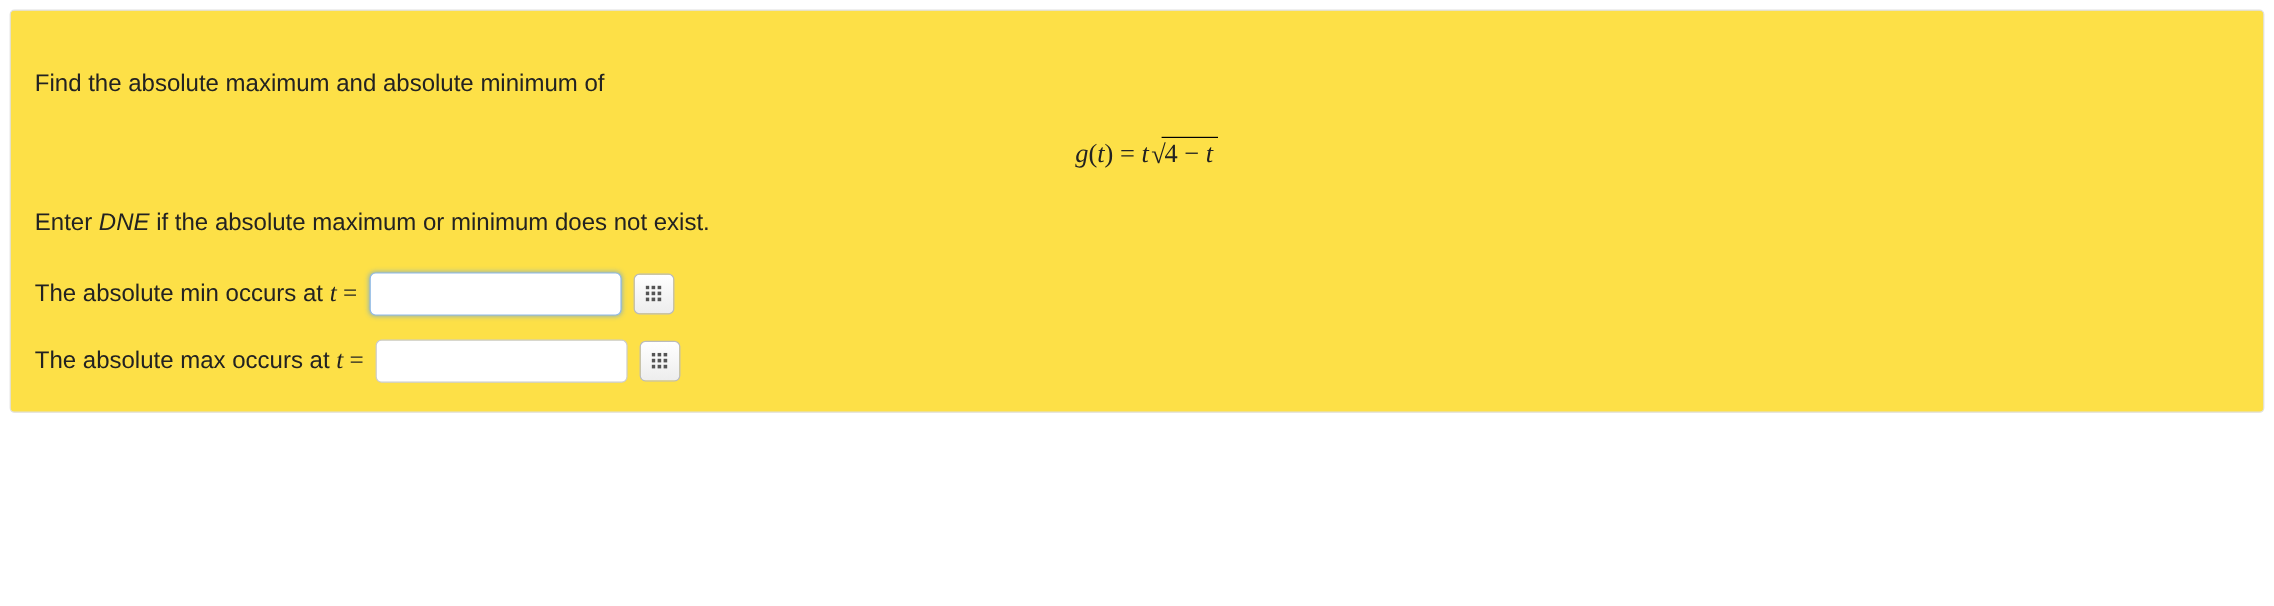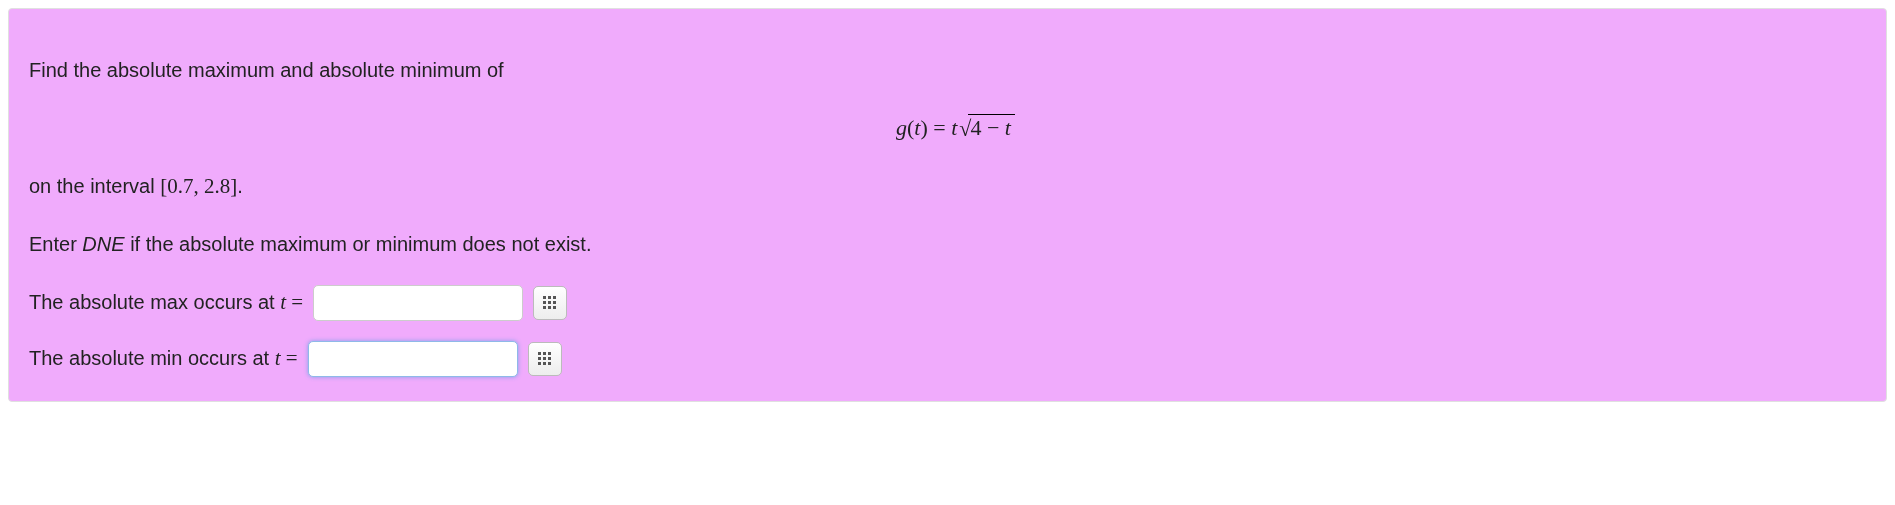--- a/index.html
+++ b/index.html
@@ -5,21 +5,21 @@
   * {
     box-sizing: border-box;
   }
   body {
     margin: 0;
     padding: 0;
     font-family: Arial, Helvetica, sans-serif;
     background: #ffffff;
   }
   .problem-box {
-    background: #f0abfc;
+    background: #fde047;
     border: 1px solid #e0e0e0;
     border-radius: 4px;
     padding: 20px 4px 24px 20px;
     margin: 8px;
     font-size: 20px;
     color: #222;
     line-height: 1.5;
   }
   .equation-row {
     text-align: center;
@@ -121,26 +121,43 @@
 <body>
 
 <div class="problem-box">
 
   <div class="para">Find the absolute maximum and absolute minimum of</div>
 
   <div class="equation-row">
     <span class="fn">g</span><span class="paren">(</span><span class="fn">t</span><span class="paren">)</span><span class="num"> = </span><span class="fn">t</span><span class="sqrt"><span class="surd">√</span><span class="radicand"><span class="num">4</span><span class="num"> − </span><span>t</span></span></span>
   </div>
 
-  <div class="para">
-    <span>on the interval </span><span class="interval">[0.7, 2.8]</span><span>.</span>
-  </div>
 
   <div class="para">
     <span>Enter </span><span class="dne">DNE</span><span> if the absolute maximum or minimum does not exist.</span>
+  </div>
+
+  <div class="answer-row">
+    <span class="label">
+      <span>The absolute min occurs at </span><span class="tvar">t</span><span class="eq"> = </span>
+    </span>
+    <input type="text" class="answer-input focused" value="" style="">
+    <button class="grid-button">
+      <svg width="14" height="14" viewBox="0 0 14 14">
+        <rect x="0" y="0" width="3" height="3" fill="#555"></rect>
+          <rect x="5" y="0" width="3" height="3" fill="#555"></rect>
+          <rect x="10" y="0" width="3" height="3" fill="#555"></rect>
+        <rect x="0" y="5" width="3" height="3" fill="#555"></rect>
+          <rect x="5" y="5" width="3" height="3" fill="#555"></rect>
+          <rect x="10" y="5" width="3" height="3" fill="#555"></rect>
+        <rect x="0" y="10" width="3" height="3" fill="#555"></rect>
+          <rect x="5" y="10" width="3" height="3" fill="#555"></rect>
+          <rect x="10" y="10" width="3" height="3" fill="#555"></rect>
+      </svg>
+    </button>
   </div>
 
   <div class="answer-row">
     <span class="label">
       <span>The absolute max occurs at </span><span class="tvar">t</span><span class="eq"> = </span>
     </span>
     <input type="text" class="answer-input" value="" style="">
     <button class="grid-button">
       <svg width="14" height="14" viewBox="0 0 14 14">
         <rect x="0" y="0" width="3" height="3" fill="#555"></rect>
@@ -149,33 +166,13 @@
         <rect x="0" y="5" width="3" height="3" fill="#555"></rect>
           <rect x="5" y="5" width="3" height="3" fill="#555"></rect>
           <rect x="10" y="5" width="3" height="3" fill="#555"></rect>
         <rect x="0" y="10" width="3" height="3" fill="#555"></rect>
           <rect x="5" y="10" width="3" height="3" fill="#555"></rect>
           <rect x="10" y="10" width="3" height="3" fill="#555"></rect>
       </svg>
     </button>
   </div>
 
-  <div class="answer-row">
-    <span class="label">
-      <span>The absolute min occurs at </span><span class="tvar">t</span><span class="eq"> = </span>
-    </span>
-    <input type="text" class="answer-input focused" value="" style="">
-    <button class="grid-button">
-      <svg width="14" height="14" viewBox="0 0 14 14">
-        <rect x="0" y="0" width="3" height="3" fill="#555"></rect>
-          <rect x="5" y="0" width="3" height="3" fill="#555"></rect>
-          <rect x="10" y="0" width="3" height="3" fill="#555"></rect>
-        <rect x="0" y="5" width="3" height="3" fill="#555"></rect>
-          <rect x="5" y="5" width="3" height="3" fill="#555"></rect>
-          <rect x="10" y="5" width="3" height="3" fill="#555"></rect>
-        <rect x="0" y="10" width="3" height="3" fill="#555"></rect>
-          <rect x="5" y="10" width="3" height="3" fill="#555"></rect>
-          <rect x="10" y="10" width="3" height="3" fill="#555"></rect>
-      </svg>
-    </button>
-  </div>
-
 </div>
 
 </body></html>

